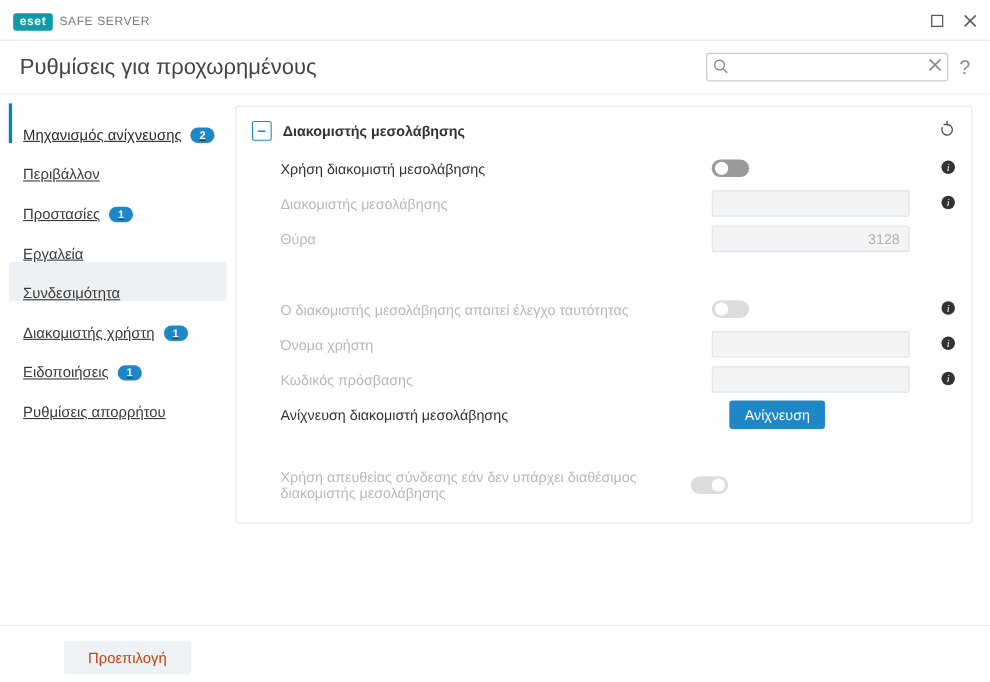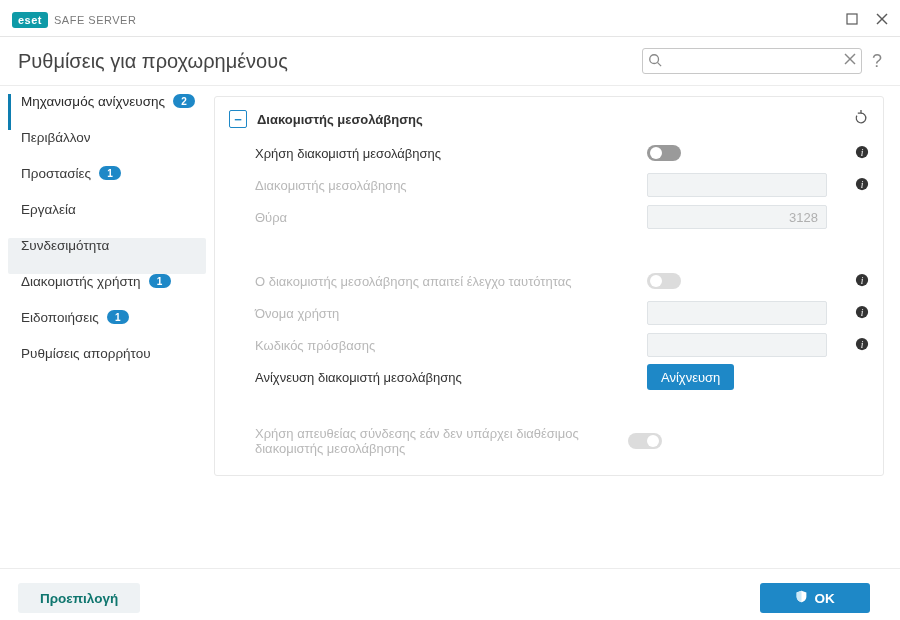--- a/index.html
+++ b/index.html
@@ -92,28 +92,29 @@
     display: flex;
     height: calc(620px - 32px - 48px - 58px);
   }
   .sidebar {
     width: 210px;
     padding: 8px 4px 8px 8px;
     box-sizing: border-box;
   }
   .side-item {
     display: flex;
-    align-items: flex-start;
+    align-items: flex-end;
     gap: 8px;
     height: 36px;
     padding: 0 10px;
     color: #3a3a3a;
     cursor: pointer;
     border-left: 3px solid transparent;
     font-size: 13.5px;
+    text-decoration: underline;
   }
   .side-item.active-branch {
     border-left: 3px solid #0e7db0;
     font-weight: 500;
     color: #2b2b2b;
   }
   .side-item.selected {
     background: #eef1f3;
     border-radius: 2px;
   }
@@ -217,20 +218,21 @@
   .text-input:disabled { color: #b0b0b0; background: #f2f4f5; }
   .btn-detect {
     background: #1e88c7;
     color: #fff;
     border: none;
     height: 26px;
     padding: 0 14px;
     border-radius: 3px;
     font-size: 13px;
     cursor: pointer;
+    margin-left: 16px;
   }
   .footer {
     height: 58px;
     border-top: 1px solid #ececec;
     display: flex;
     align-items: center;
     padding: 0 18px;
   }
   .btn {
     height: 30px;
@@ -238,22 +240,23 @@
     border-radius: 3px;
     font-size: 13.5px;
     cursor: pointer;
     border: none;
     display: inline-flex;
     align-items: center;
     gap: 6px;
   }
   .btn-default {
     background: #eef2f4;
-    color: #0f766e;
-    font-weight: 700;
+    color: #c2410c;
+    font-weight: 400;
+    margin-left: 40px;
   }
   .btn-ok {
     background: #1e88c7;
     color: #fff;
     font-weight: 600;
     min-width: 110px;
     justify-content: center;
   }
   .btn-cancel {
     background: #eef2f4;
@@ -453,23 +456,14 @@
         </div>
         <div class="info-icon"></div>
       </div>
     </div>
   </div>
 </div>
 
 <div class="footer">
   <button class="btn btn-default">Προεπιλογή</button>
   <div class="spacer"></div>
-  <button class="btn btn-ok">
-    <span>
-      <svg width="13" height="13" viewBox="0 0 16 16">
-          <path d="M8 1 L14 3 V8 C14 12 11 14.5 8 15 C5 14.5 2 12 2 8 V3 Z" fill="#fff"></path>
-          <path d="M8 1 L8 15 C5 14.5 2 12 2 8 V3 Z" fill="#cde9f7"></path>
-        </svg>
-    </span>
-    <span>OK</span>
-  </button>
   <div style="width:12px"></div>
 </div>
 
 </body></html>

